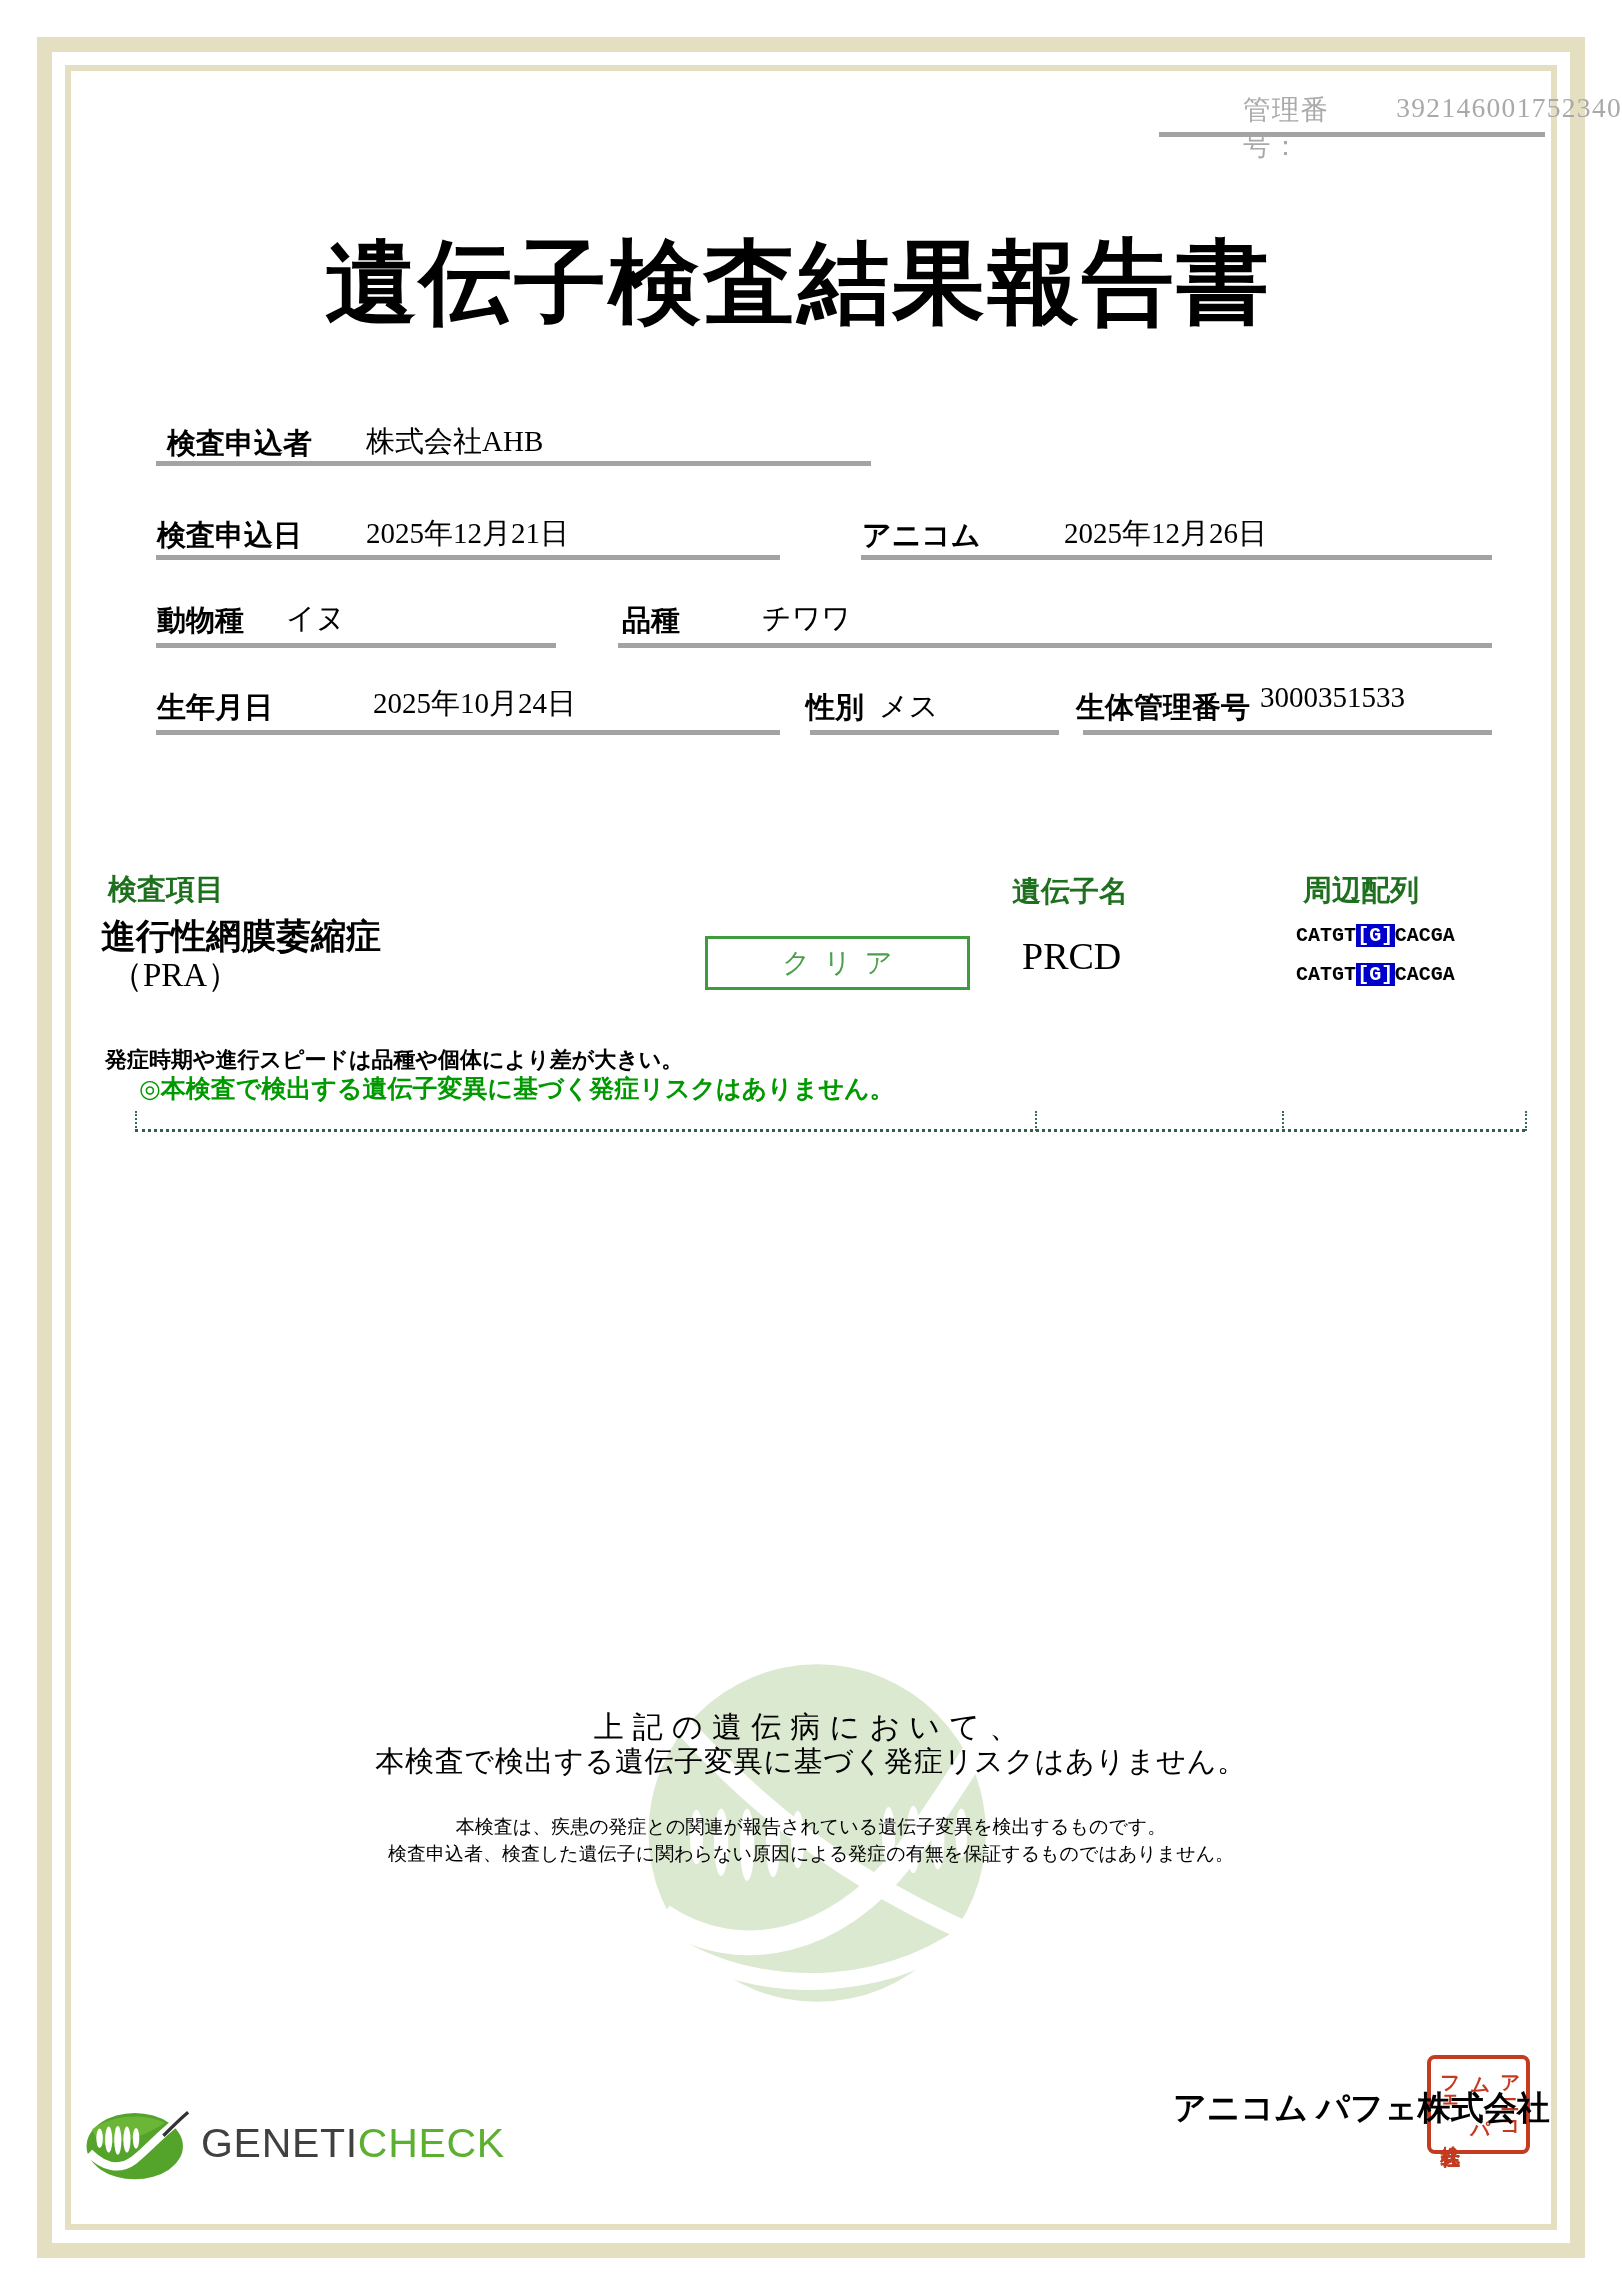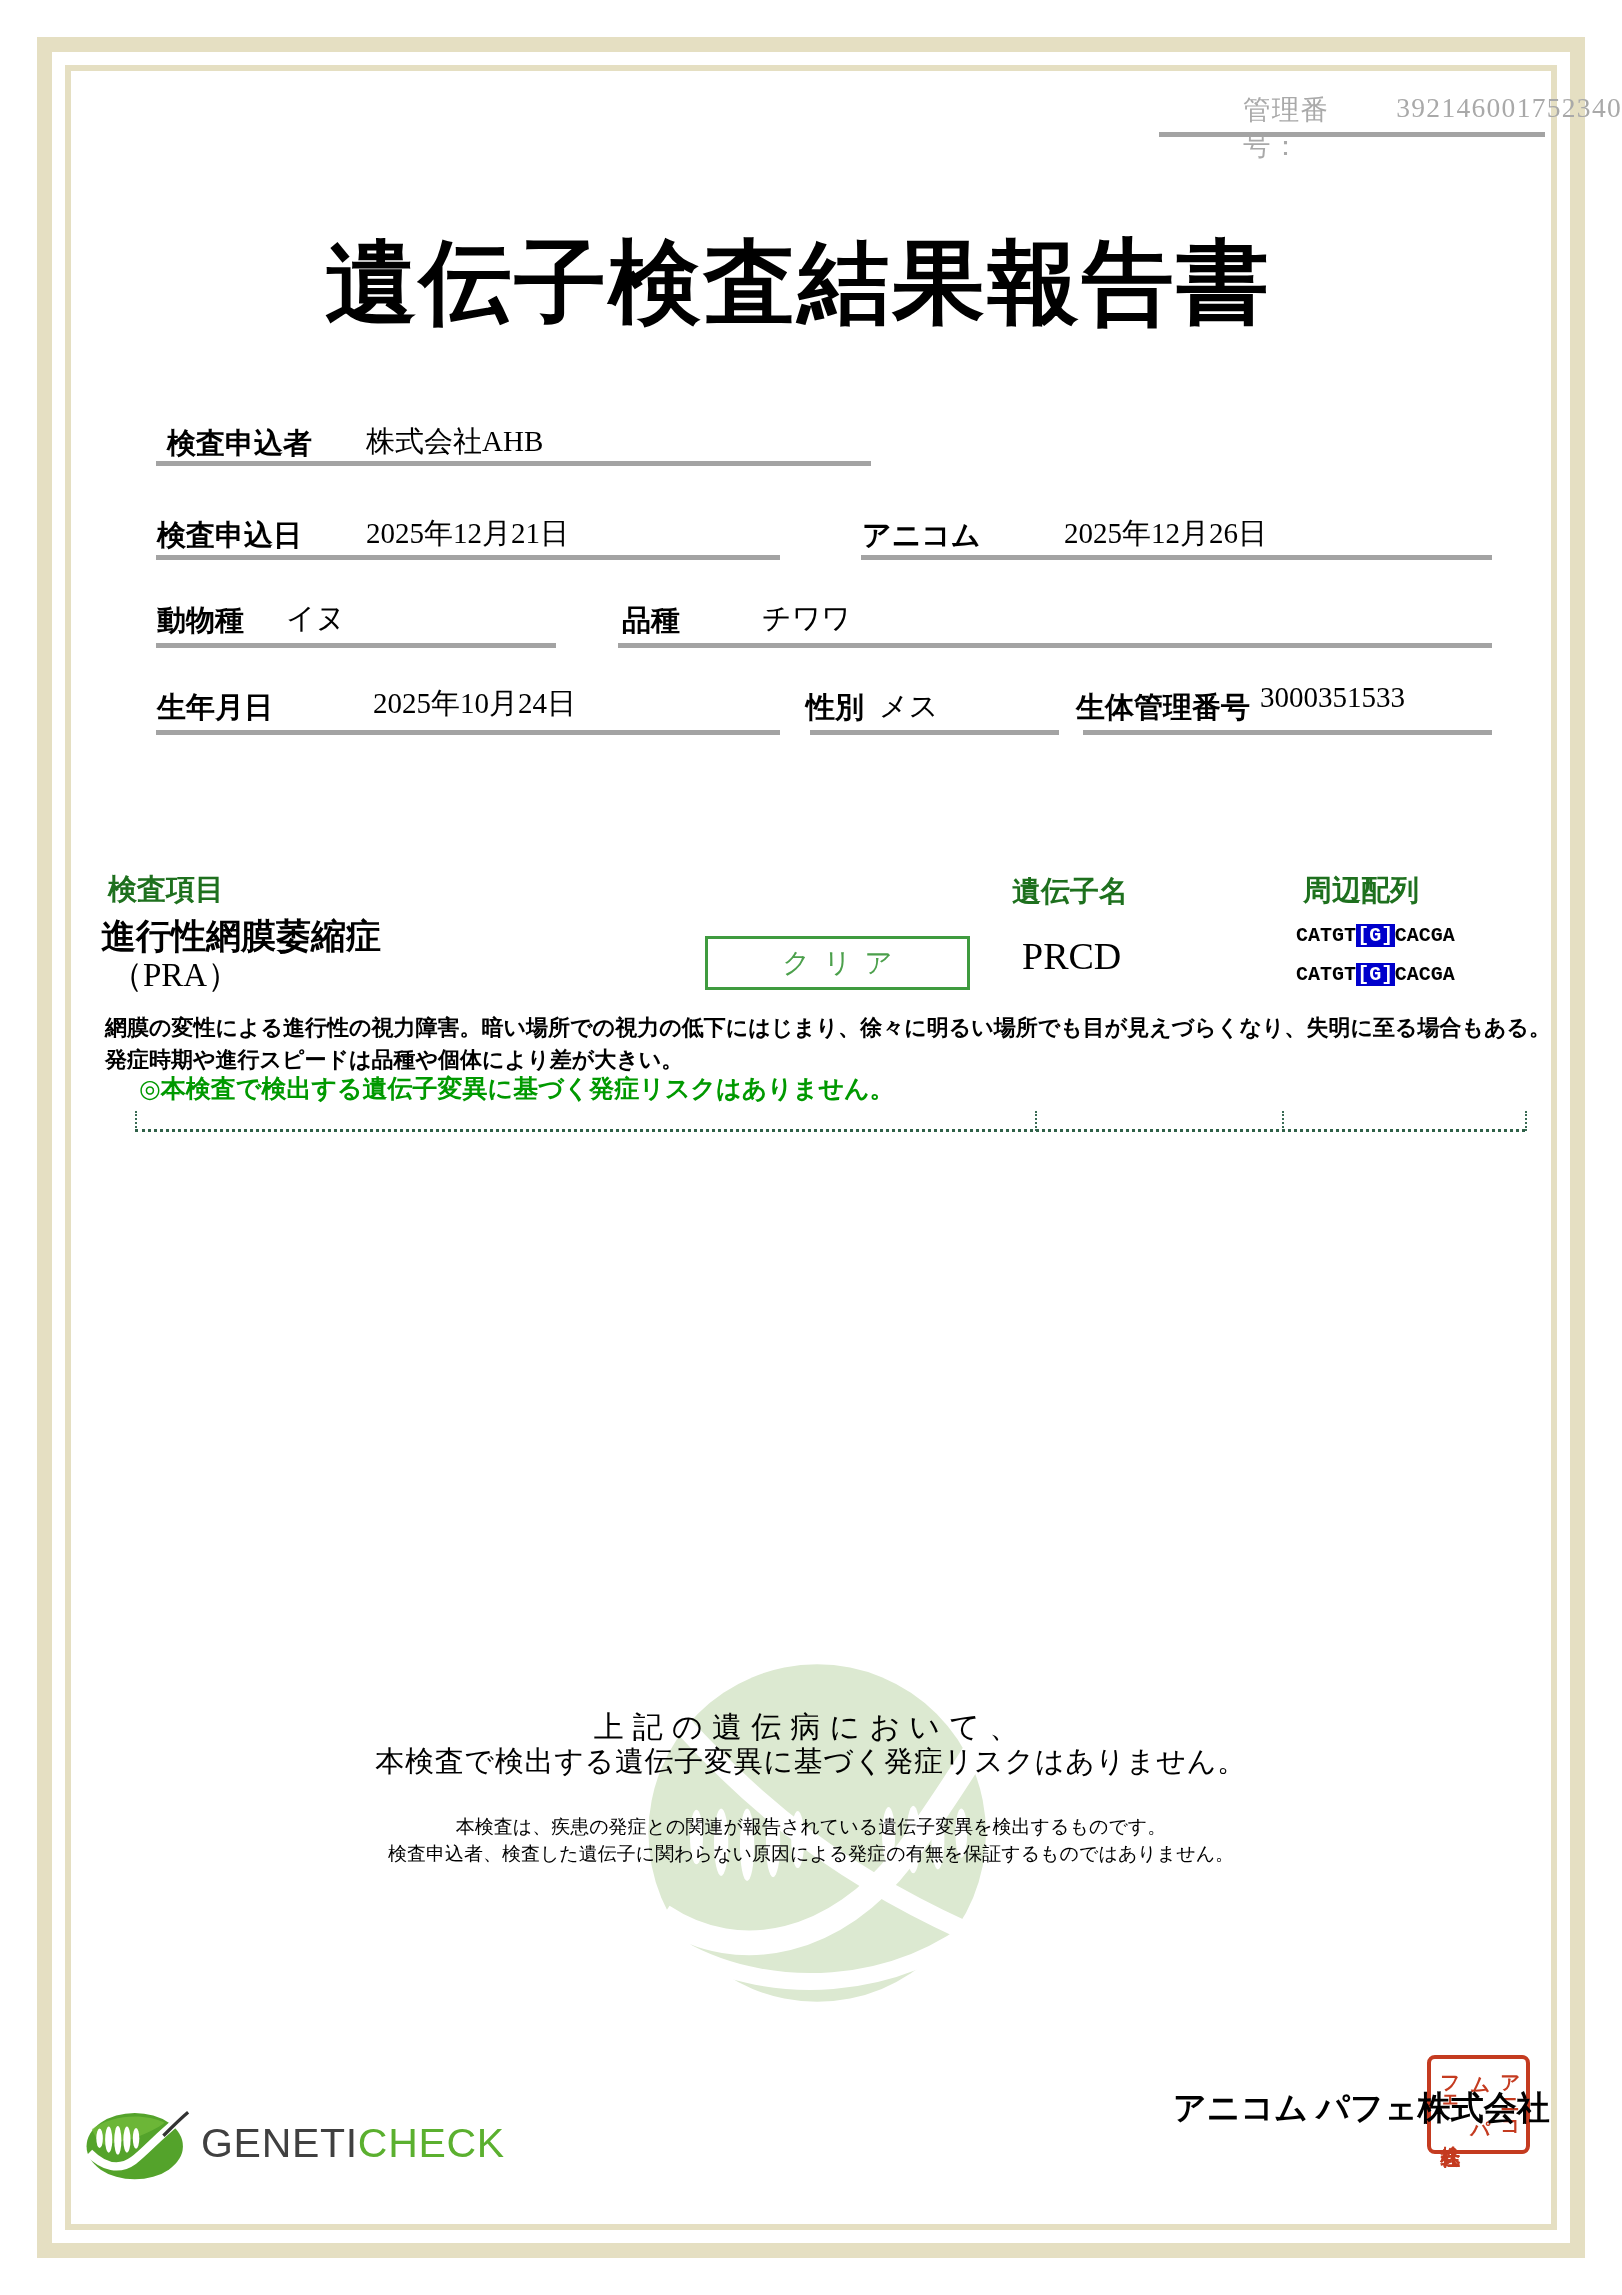--- a/index.html
+++ b/index.html
@@ -139,21 +139,20 @@
 
   <div class="gene-name">PRCD</div>
 
   <div class="seq-line seq-1">
     <span>CATGT</span><span class="allele">[G]</span><span>CACGA</span>
   </div>
   <div class="seq-line seq-2">
     <span>CATGT</span><span class="allele">[G]</span><span>CACGA</span>
   </div>
 
-  <div class="desc desc-1">網膜の変性による進行性の視力障害。暗い場所での視力の低下にはじまり、徐々に明るい場所でも目が見えづらくなり、失明に至る場合もある。</div>
   <div class="desc desc-2">発症時期や進行スピードは品種や個体により差が大きい。</div>
   <div class="risk-note">◎本検査で検出する遺伝子変異に基づく発症リスクはありません。</div>
 
   <div class="dot-v dv-1"></div>
   <div class="dot-v dv-2"></div>
   <div class="dot-v dv-3"></div>
   <div class="dot-v dv-4"></div>
   <div class="dot-h"></div>
 
   <svg class="watermark" viewBox="0 0 600 530" xmlns="http://www.w3.org/2000/svg">

